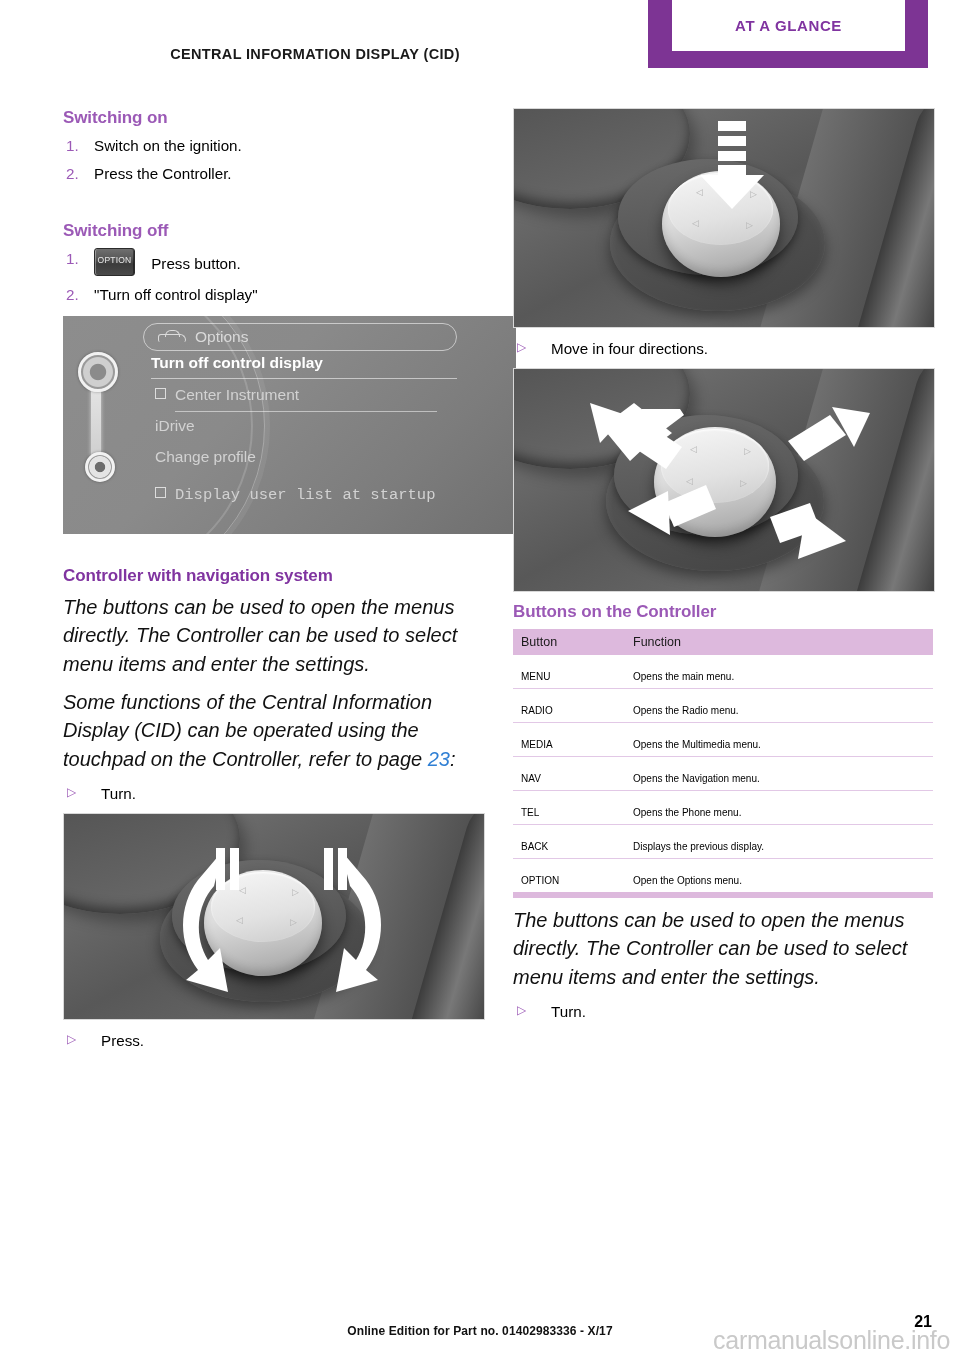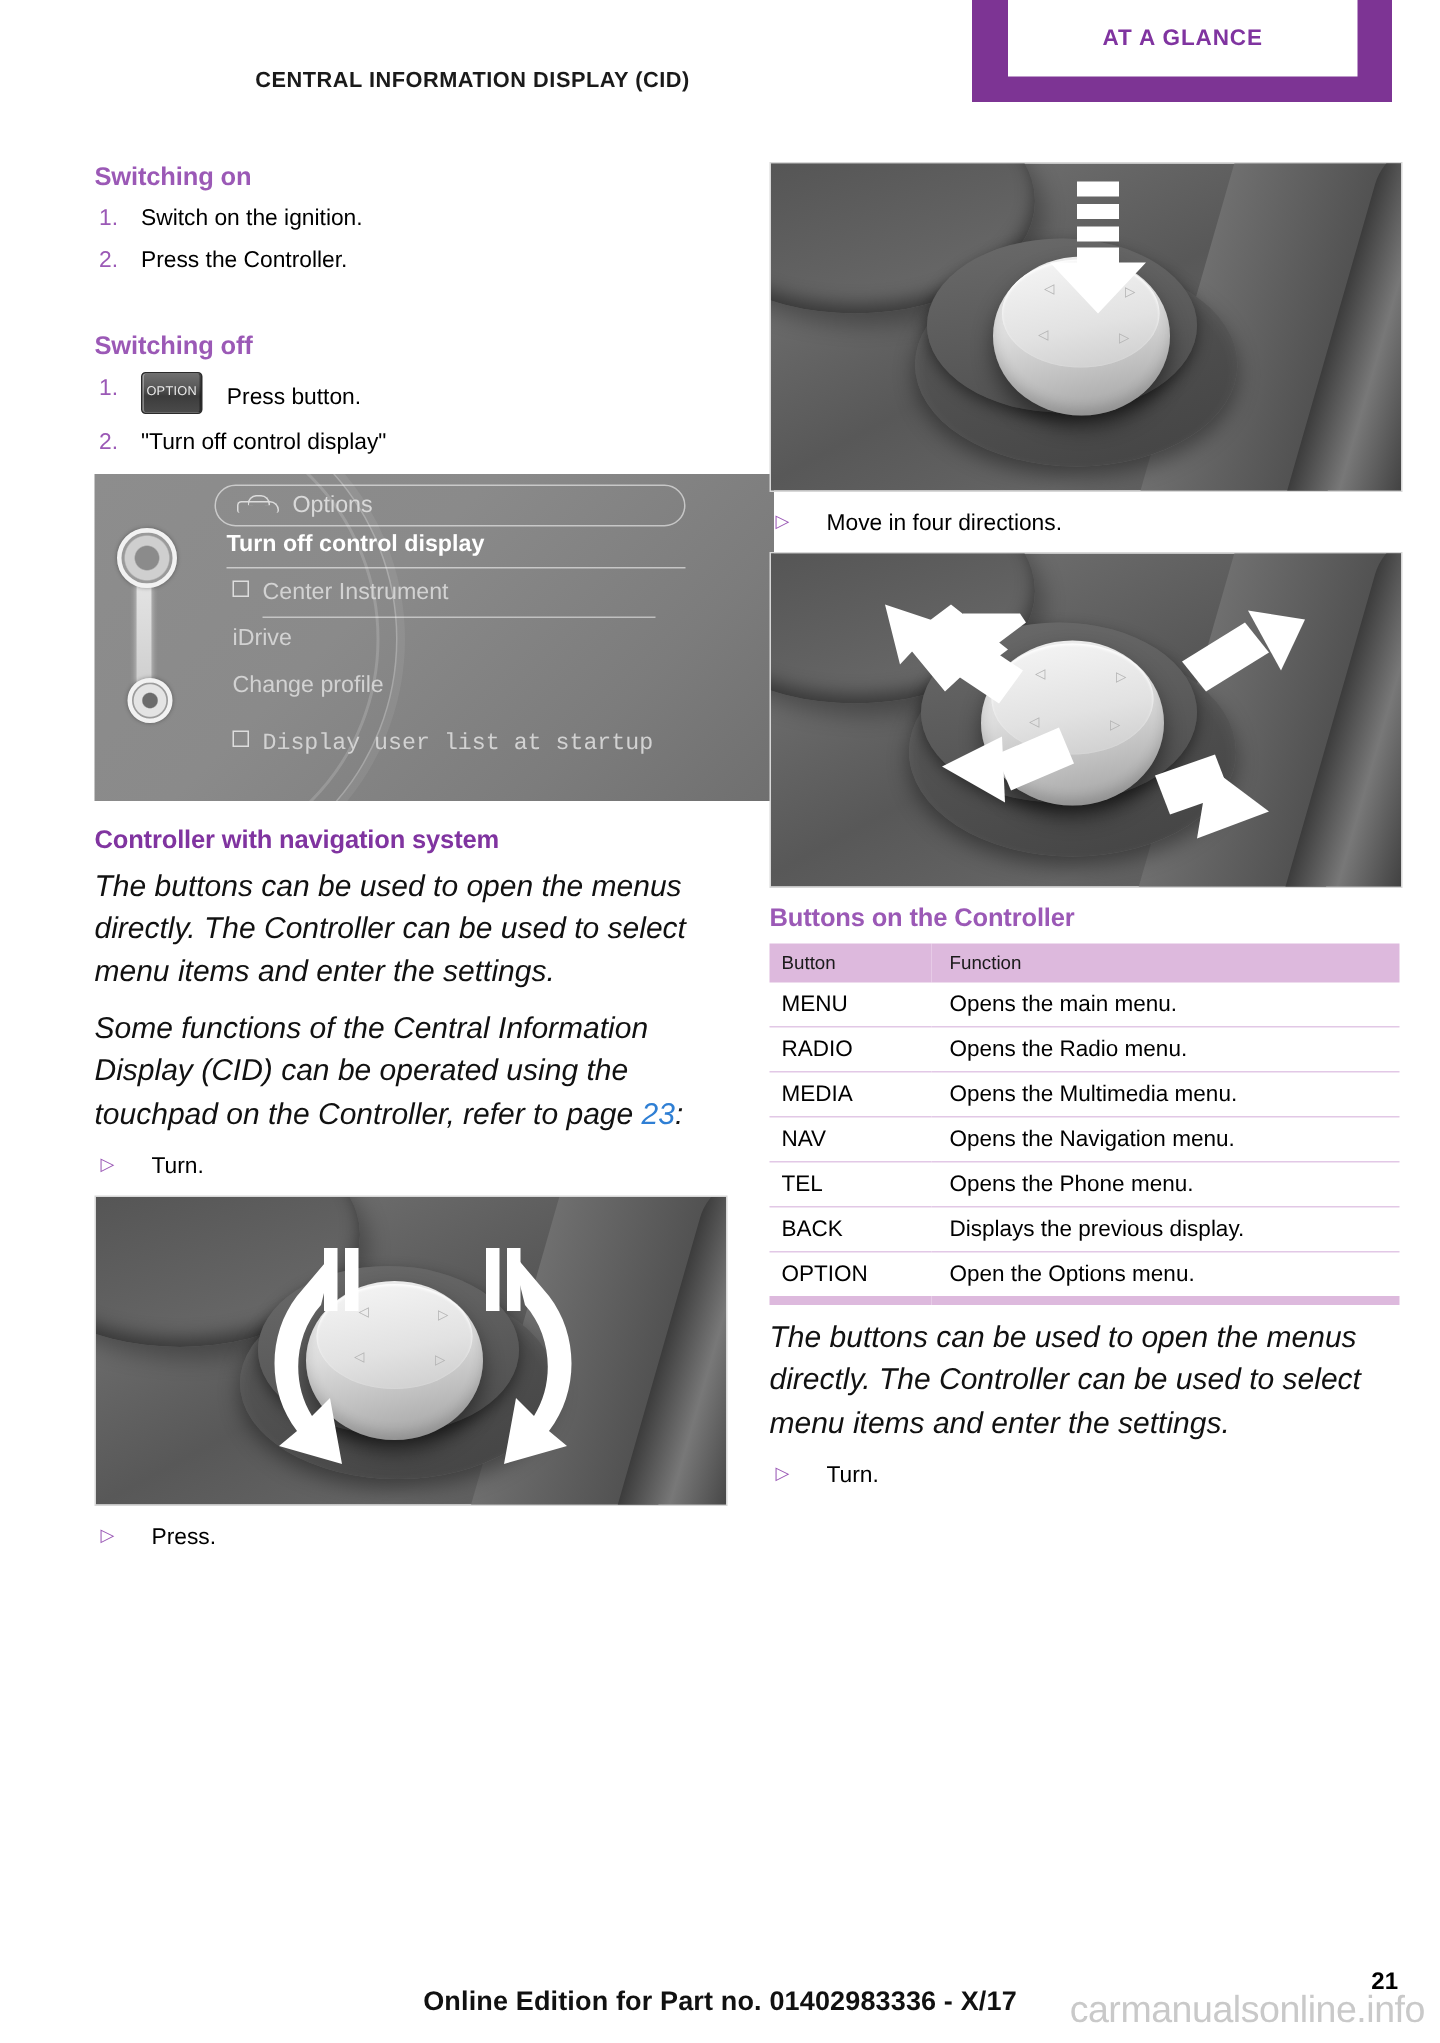--- a/index.html
+++ b/index.html
@@ -146,21 +146,21 @@
     font-size: 8.5px;
     color: #e9e9e9;
     letter-spacing: 0.2px;
     font-family: "Liberation Sans", sans-serif;
   }
 
   
   .cid {
     position: relative;
     width: 453px; height: 218px;
-    margin: 8px 0 16px 0;
+    margin: 8px 0 32px 0;
     background: linear-gradient(135deg,#8d8d8d 0%, #8a8a8a 40%, #7c7c7c 75%, #6f6f6f 100%);
     overflow: hidden;
     font-family: "Liberation Sans", sans-serif;
   }
   .cid .glow {
     position: absolute;
     left: -130px; top: -56px;
     width: 330px; height: 330px;
     border-radius: 50%;
     border: 1px solid rgba(255,255,255,.28);
@@ -331,43 +331,43 @@
   table.btn-table thead th {
     background: #ddb9dd;
     text-align: left;
     font-weight: normal;
     font-size: 12.5px;
     color: #1a1a1a;
     padding: 6px 0 6px 8px;
   }
   table.btn-table thead th.c2 { padding-left: 12px; }
   table.btn-table tbody td {
-    font-size: 15px;
-    padding: 6px 0 6px 8px;
+    font-size: 10px;
+    padding: 16px 0 6px 8px;
     border-bottom: 1.6px solid #e2c8e6;
     vertical-align: top;
   }
   table.btn-table tbody td.c2 { padding-left: 12px; }
   table.btn-table tbody tr:last-child td {
     border-bottom: 6px solid #ddb9dd;
   }
   table.btn-table col.col-btn { width: 108px; }
 
   
   .footer {
     position: absolute;
     left: 0; bottom: 0;
     width: 960px; height: 60px;
   }
   .footer-text {
     position: absolute;
     left: 0; top: 22px;
     width: 960px;
     text-align: center;
-    font-size: 18px;
+    font-size: 12px;
     font-weight: bold;
     color: #111;
     letter-spacing: 0.1px;
   }
   .page-no {
     position: absolute;
     right: 28px; top: 11px;
     font-size: 16px;
     font-weight: bold;
     color: #000;

